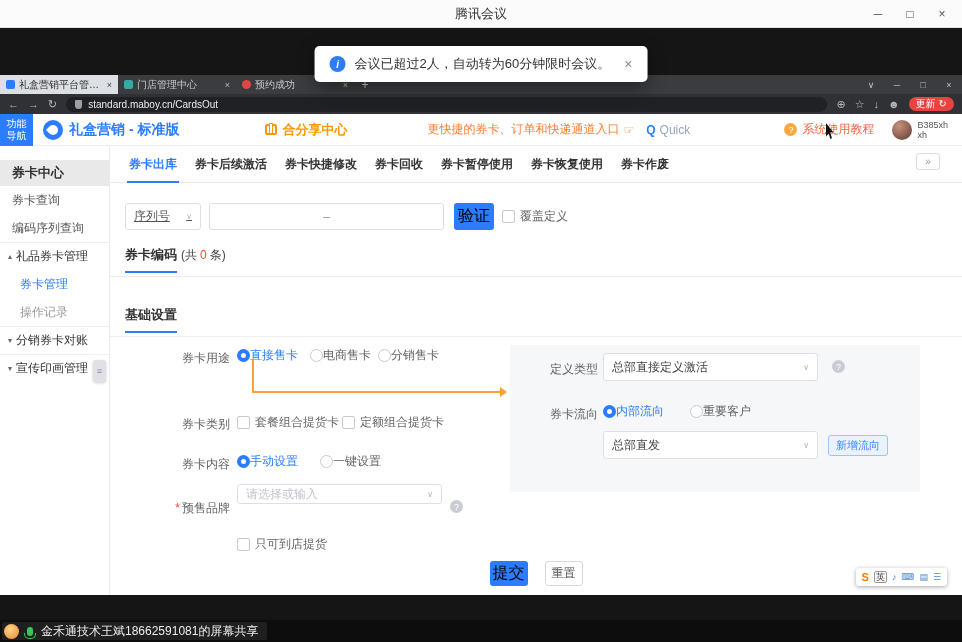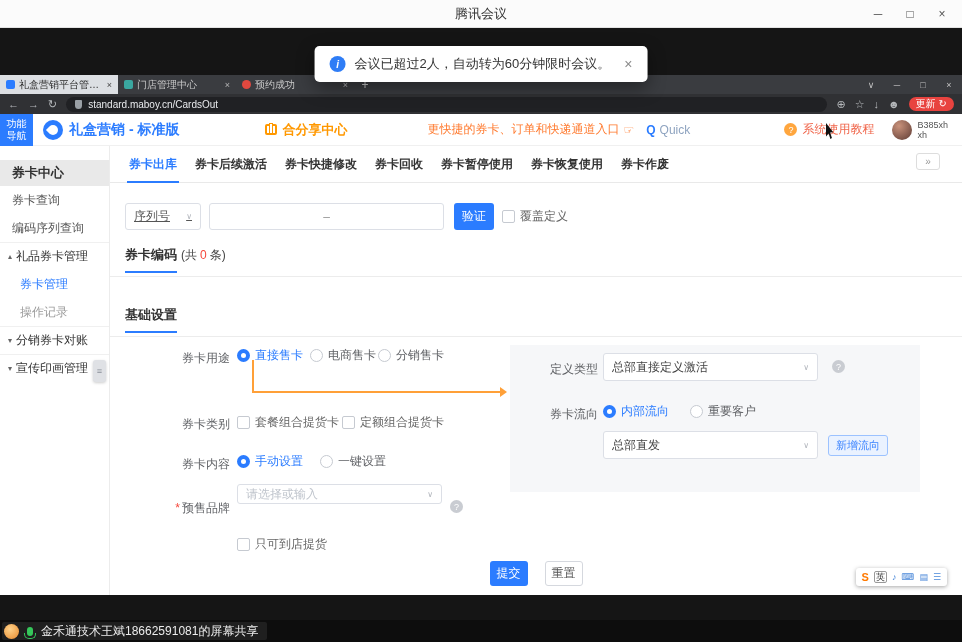--- a/index.html
+++ b/index.html
@@ -74,35 +74,35 @@
   .mtab { font-size:12px; color:#333; font-weight:bold; padding:0 9px; display:flex; align-items:center; position:relative; cursor:default; }
   .mtab.active { color:#2b7cff; }
   .mtab.active::after { content:""; position:absolute; left:7px; right:7px; bottom:-1px; height:2px; background:#2b7cff; }
   .collapse-btn { position:absolute; right:22px; top:7px; width:24px; height:17px; border:1px solid #ddd; border-radius:3px; color:#999; font-size:10px; display:flex; align-items:center; justify-content:center; background:#fff; }
 
   .serial-row { position:absolute; left:15px; top:57px; display:flex; align-items:center; gap:8px; }
   .select { border:1px solid #dcdfe6; border-radius:3px; height:27px; display:flex; align-items:center; justify-content:space-between; padding:0 8px; font-size:12px; color:#555; background:#fff; }
   .caret { color:#b0b4bb; font-size:8px; margin-left:6px; }
   .serial-select { width:76px;text-decoration:underline; }
   .range-input { width:235px; height:27px; border:1px solid #dcdfe6; border-radius:3px; display:flex; align-items:center; justify-content:center; color:#999; font-size:12px; background:#fff; }
-  .btn-primary { background:#2b7cff; color:#ffffff; border-radius:3px; font-size:12px; display:flex; align-items:center; justify-content:center; border:none; cursor:default; }
+  .btn-primary { background:#2b7cff; color:#000000; border-radius:3px; font-size:16px; display:flex; align-items:center; justify-content:center; border:none; cursor:default; }
   .verify-btn { width:40px; height:27px; margin-left:2px; }
   .checkbox { display:flex; align-items:center; gap:5px; font-size:12px; color:#666; cursor:default; }
   .cb-box { width:13px; height:13px; border:1px solid #c6cad1; border-radius:2px; background:#fff; flex:none; }
 
   .section-head { position:absolute; left:15px; display:flex; align-items:baseline; font-size:13px; font-weight:bold; color:#333; }
   .head-title { position:relative; padding-bottom:9px; }
   .head-title::after { content:""; position:absolute; left:0; bottom:0; width:100%; height:2px; background:#2b7cff; }
   .count { font-weight:normal; font-size:12px; color:#444; margin-left:4px; }
   .count-num { color:#f5483c; margin:0 3px; }
   .hr { position:absolute; left:0; width:852px; height:1px; background:#ececec; }
 
   .form-label { position:absolute; width:68px; text-align:right; font-size:12px; color:#606266; }
   .req-star { color:#f5483c; margin-right:2px; }
-  .radio { position:absolute; display:flex; align-items:center; gap:5px; font-size:12px; color:#606266; cursor:default; }
+  .radio { position:absolute; display:flex; align-items:center; font-size:12px; color:#606266; cursor:default; }
   .rb { width:13px; height:13px; border:1px solid #c6cad1; border-radius:50%; background:#fff; flex:none; }
   .radio.sel .rb { border:4px solid #2b7cff; }
   .radio.sel { color:#2b7cff; }
   .check { position:absolute; }
 
   .flow-panel { position:absolute; left:400px; top:199px; width:410px; height:147px; background:#f6f7f9; }
   .fp-label { position:absolute; width:50px; text-align:right; font-size:12px; color:#606266; }
   .fp-select { position:absolute; left:93px; width:215px; height:28px; }
   .fp-select .val { color:#444; }
   .help-icon { position:absolute; width:13px; height:13px; border-radius:50%; background:#c9ccd2; color:#fff; font-size:9px; display:flex; align-items:center; justify-content:center; }

